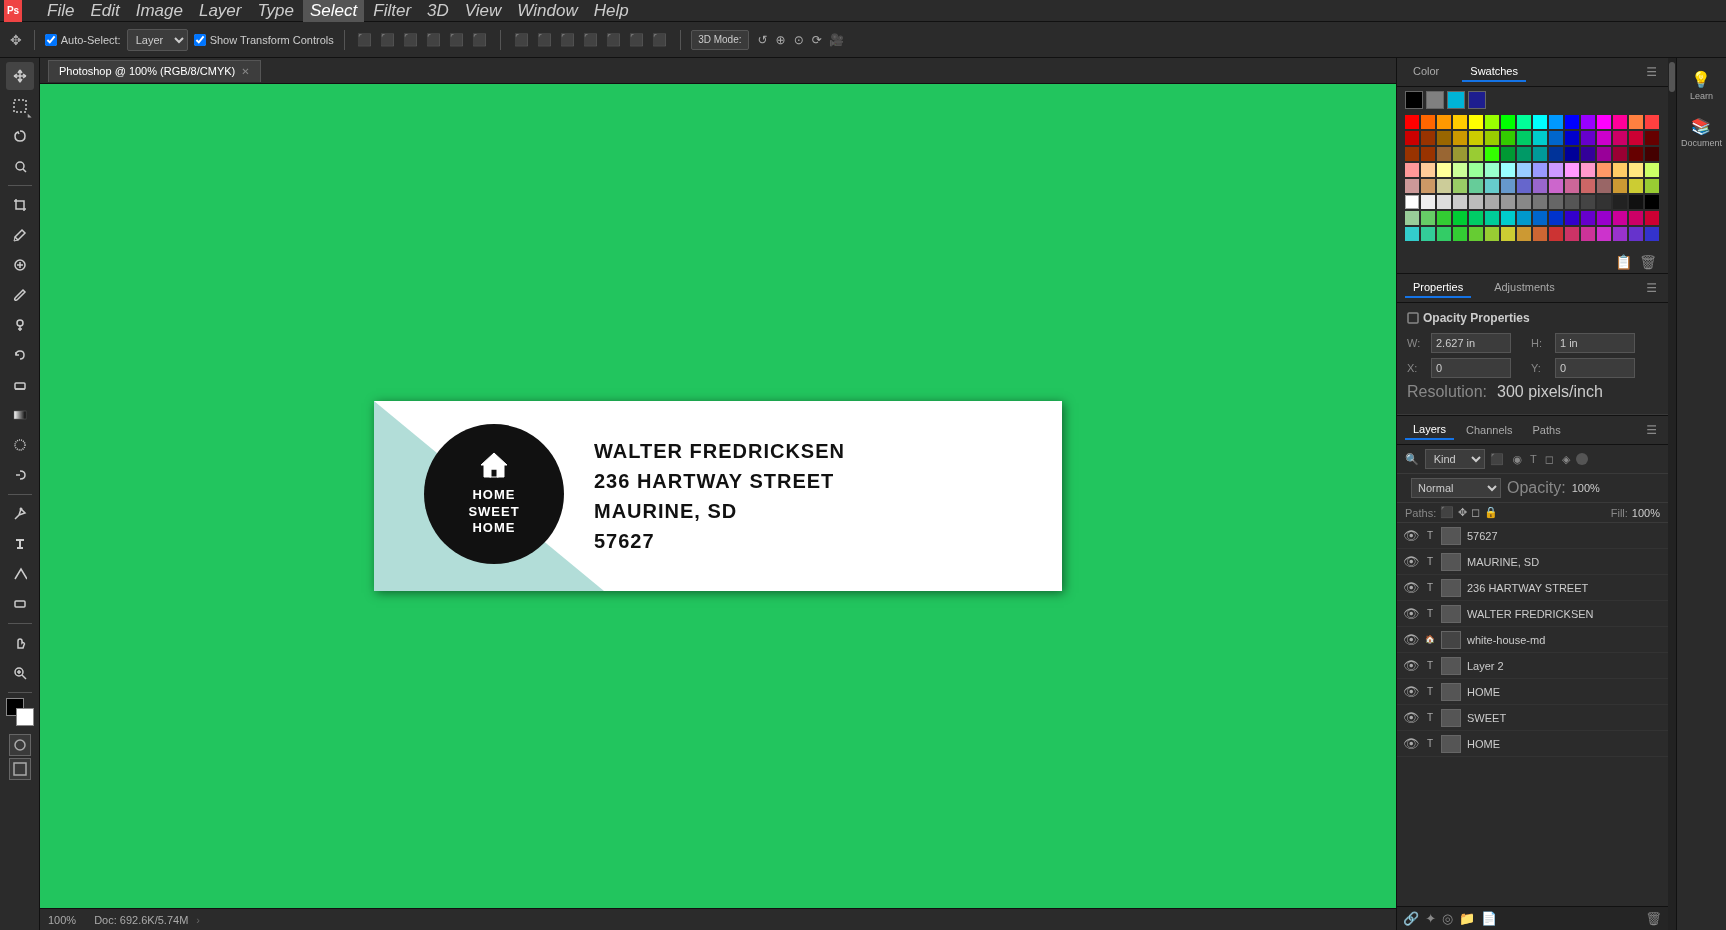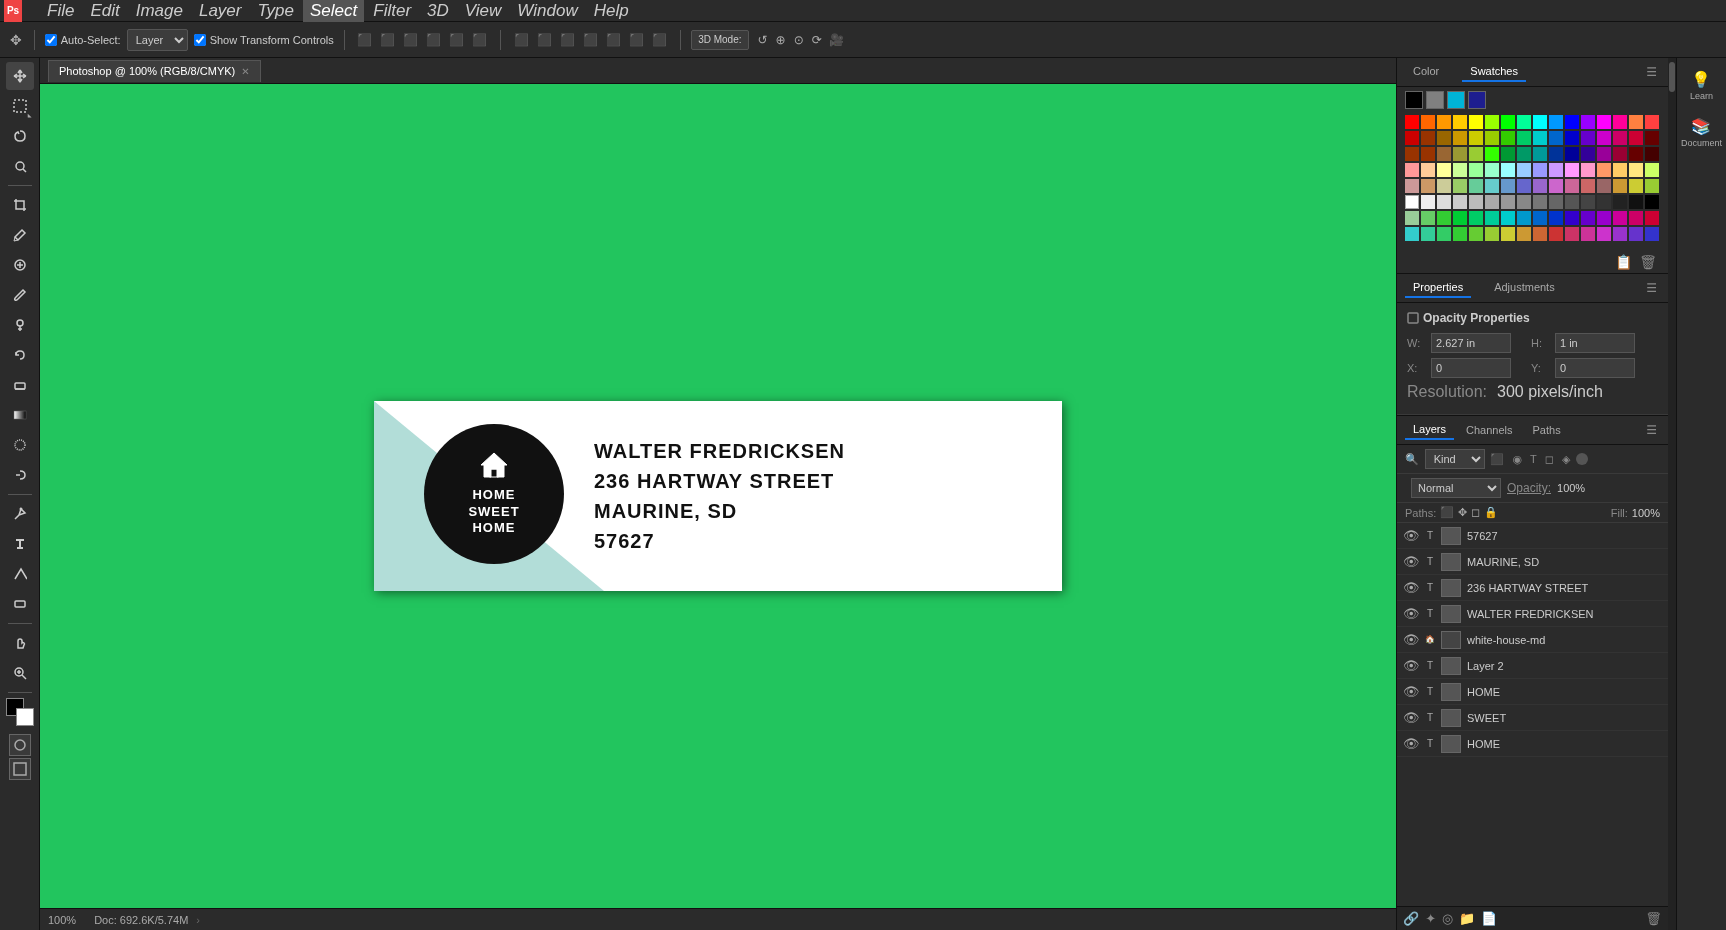--- a/index.html
+++ b/index.html
@@ -287,21 +287,21 @@
     .filter-icon { font-size: 11px; color: #888; cursor: pointer; padding: 2px; }
     .filter-circle { width: 12px; height: 12px; border-radius: 50%; background: #555; cursor: pointer; }
     .layers-mode {
       display: flex; align-items: center; padding: 4px 14px; gap: 6px;
       border-bottom: 1px solid #3a3a3a; flex-shrink: 0;
     }
     .mode-select {
       background: #3c3c3c; border: 1px solid #555; color: #ccc;
       font-size: 11px; height: 20px; width: 90px; padding: 0 2px;
     }
-    .opacity-label { font-size: 12px; color: #888; text-decoration: underline; }
+    .opacity-label { font-size: 16px; color: #888; }
     .opacity-value { font-size: 11px; color: #ccc; }
     .lock-row {
       display: flex; align-items: center; padding: 3px 8px; gap: 4px;
       border-bottom: 1px solid #3a3a3a; flex-shrink: 0;
     }
     .lock-label { font-size: 11px; color: #888; }
     .lock-icon { font-size: 11px; color: #aaa; cursor: pointer; }
     .fill-label { font-size: 11px; color: #888; margin-left: auto; }
     .fill-value { font-size: 11px; color: #ccc; }
 

